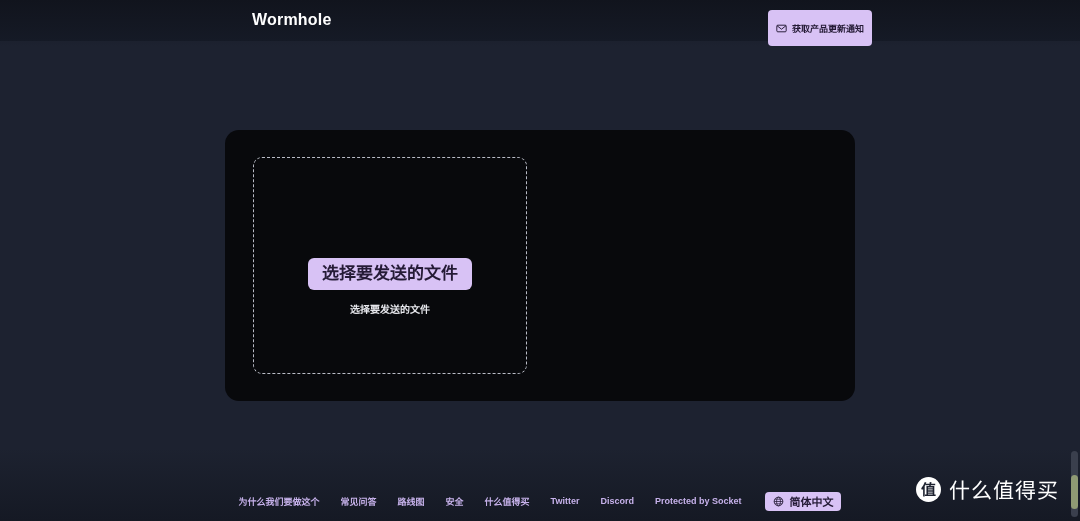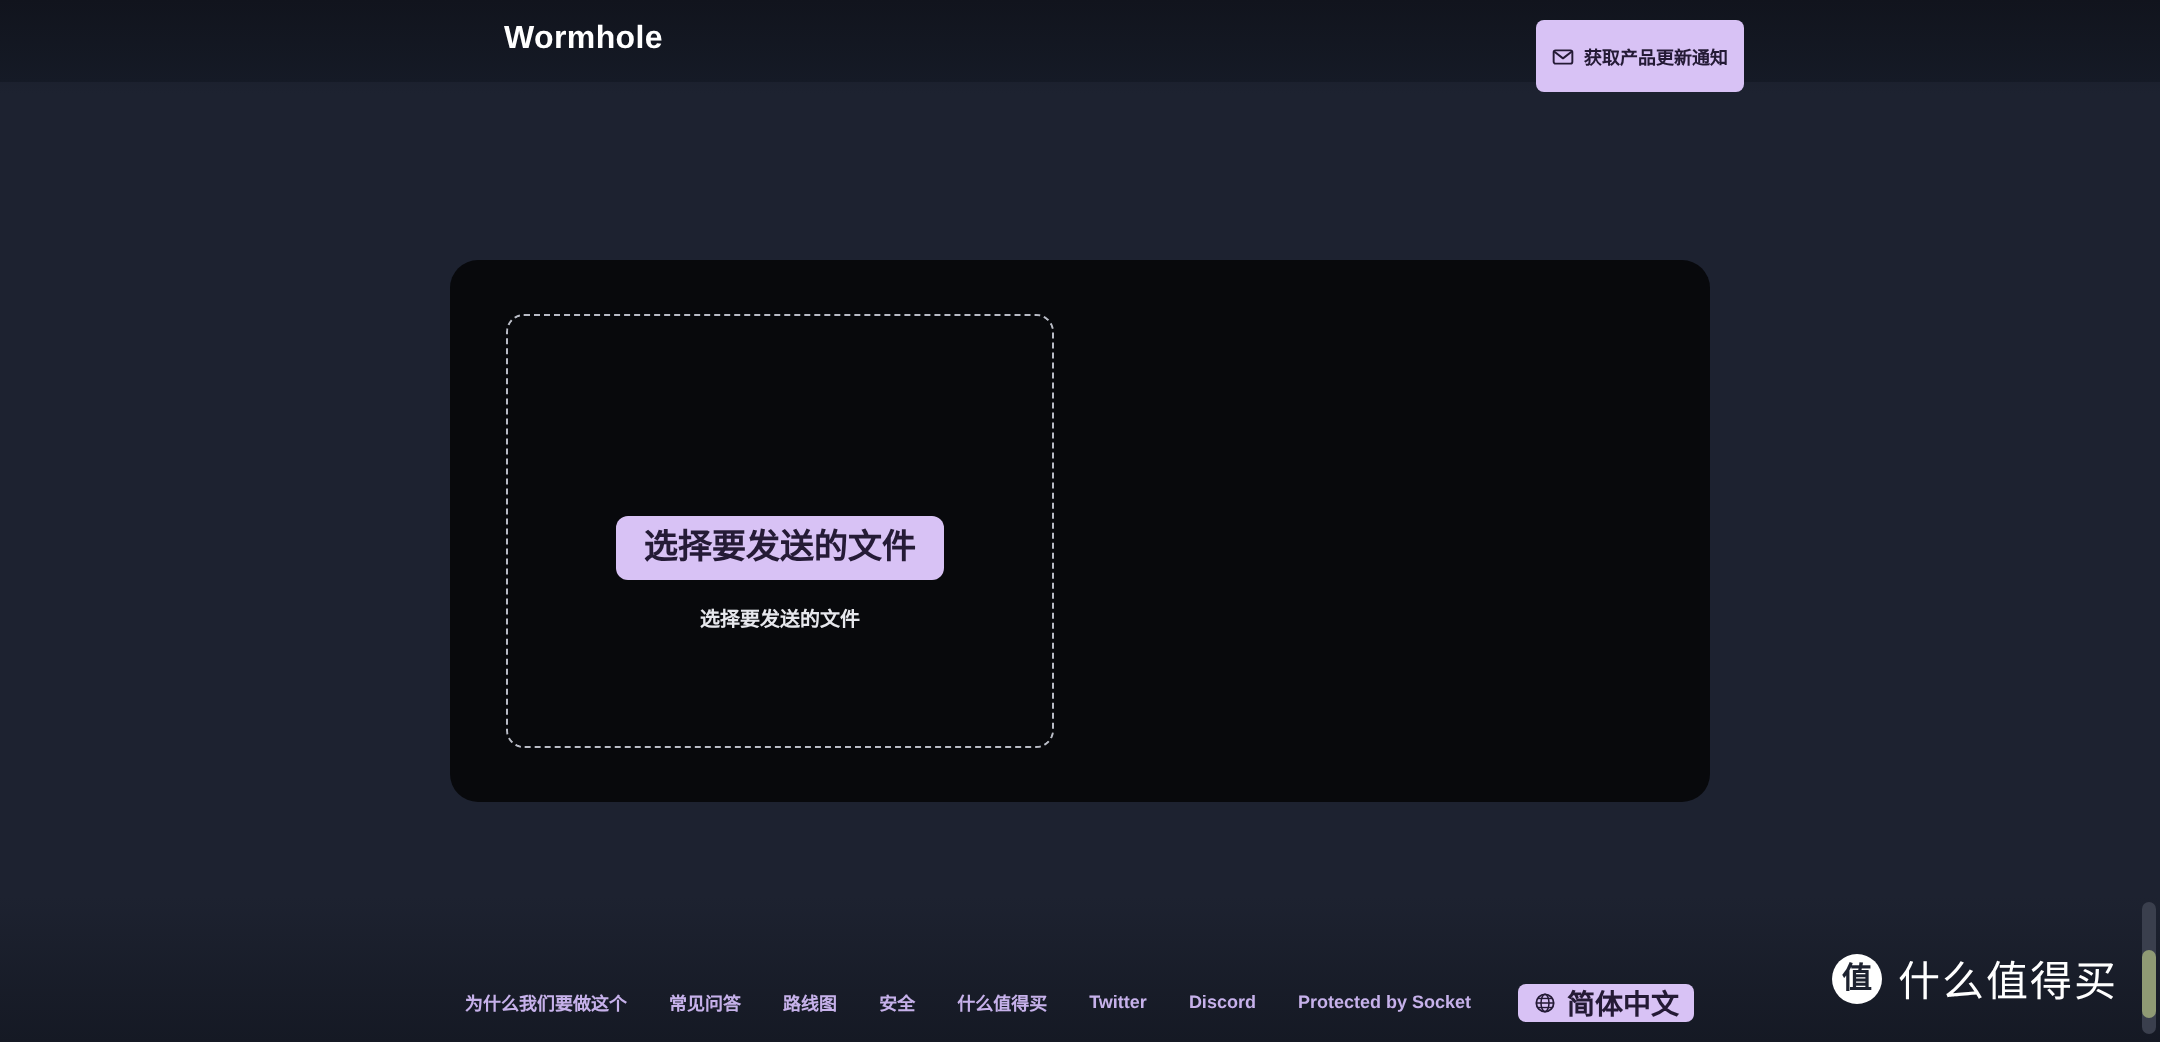--- a/index.html
+++ b/index.html
@@ -167,21 +167,21 @@
     align-items: center;
     gap: 5px;
     height: 19px;
     padding: 0 8px;
     margin-left: 3px;
     border: none;
     border-radius: 4px;
     background: #d8c2f5;
     color: #241a35;
     font-family: inherit;
-    font-size: 14px;
+    font-size: 11px;
     font-weight: bold;
     white-space: nowrap;
     cursor: pointer;
   }
   .lang-btn .globe-icon { display: inline-flex; width: 11px; height: 11px; }
   .lang-btn .globe-icon svg { display: block; }
 
   
   .watermark {
     position: absolute;

